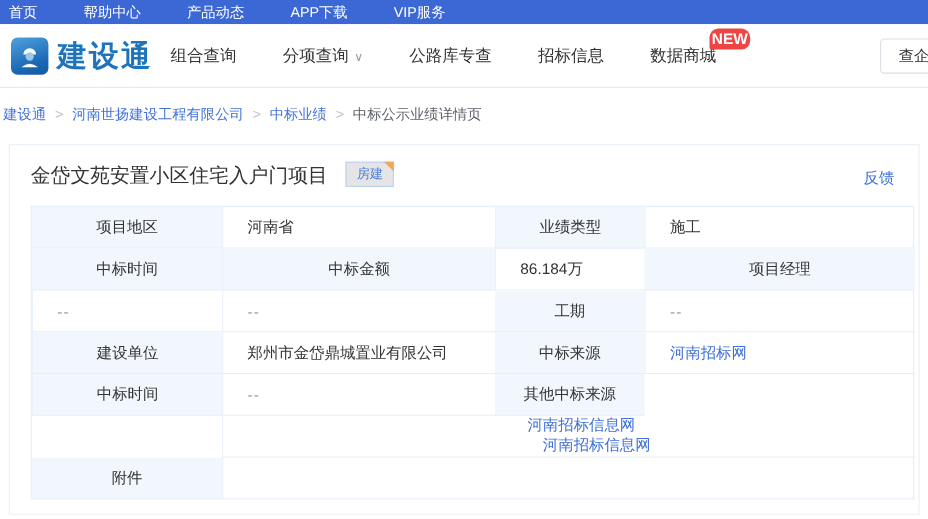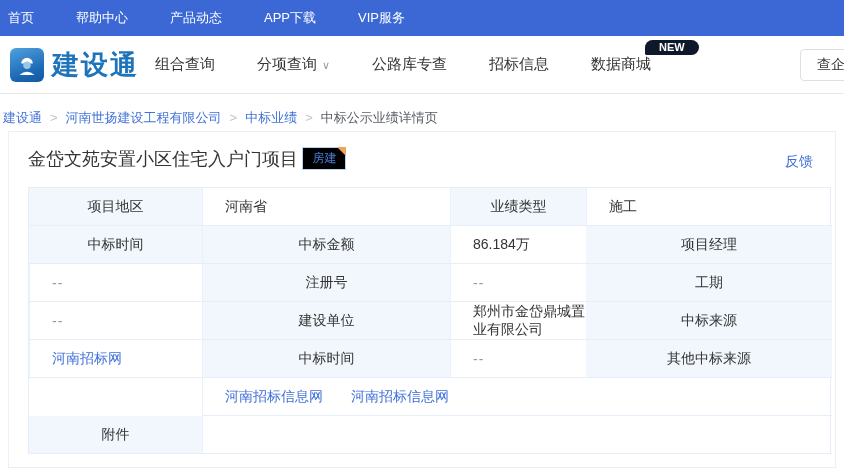--- a/index.html
+++ b/index.html
@@ -1,71 +1,71 @@
 <!DOCTYPE html>
 <html><head>
 <meta charset="utf-8">
 <style>
   * { margin:0; padding:0; box-sizing:border-box; }
   html,body { width:844px; height:472px; overflow:hidden; background:#fff;
               font-family:"Liberation Sans","DejaVu Sans",sans-serif; }
 
   
-  .topnav { height:36px; background:#3B68D5; display:flex; align-items:center;
+  .topnav { height:22px; background:#3B68D5; display:flex; align-items:center;
             padding-left:8px; }
   .topnav-item { color:#fff; font-size:13px; margin-right:42px; cursor:pointer; white-space:nowrap; }
 
   
   .header { height:58px; background:#fff; border-bottom:1px solid #E8E8E8;
             display:flex; align-items:center; position:relative; padding-left:10px; }
   .logo { display:flex; align-items:center; }
   .logo-tile { width:34px; height:34px; border-radius:6px;
                background:linear-gradient(160deg,#4FA2DE 0%,#1B67B4 70%,#15599F 100%);
                display:flex; align-items:center; justify-content:center; }
   .brand-text { font-size:27px; font-weight:bold; color:#1D74BA; margin-left:8px; letter-spacing:2px; }
   .menu { display:flex; align-items:center; margin-left:16px; }
   .menu-item { font-size:15px; color:#333; margin-right:42px; cursor:pointer;
                white-space:nowrap; position:relative; }
   .chevron { color:#999; font-size:11px; margin-left:5px; }
   .new-badge { position:absolute; top:-15px; left:calc(100% - 6px);
-               background:#0f172a; color:#fff; font-size:11px; font-weight:bold;
-               padding:1px 14px 2px; border-radius:8px 8px 8px 2px; }
+               background:#ef4444; color:#fff; font-size:14px; font-weight:bold;
+               padding:1px 2px 2px; border-radius:8px 8px 8px 2px; }
   .search-btn { position:absolute; left:800px; top:13px; width:96px; height:32px;
                 border:1px solid #DCDFE6; border-radius:4px; background:#fff;
                 font-size:14px; color:#333; text-align:left; padding-left:16px;
                 cursor:pointer; }
 
   
   .breadcrumb { height:41px; display:flex; align-items:center; padding:6px 0 0 3px;
                 font-size:13px; }
   .crumb-link { color:#4272D8; cursor:pointer; }
   .crumb-sep { color:#C0C4CC; margin:0 8px; }
   .crumb-current { color:#5A5E66;text-align:center; }
 
   
   .card { position:absolute; left:8px; top:131px; width:828px; height:337px;
           background:#fff; border:1px solid #E9F0F8; }
   .card-head { padding:15px 0 0 19px; position:relative; }
   .page-title { display:inline-block; font-size:18px; font-weight:normal; color:#333; }
-  .tag { display:inline-block; position:relative; top:-3px;
-         border:1px solid #B9D4F2; color:#4A7BD8; background:#000000;
+  .tag { display:inline-block; position:relative; margin-left:12px; top:-3px;
+         border:1px solid #B9D4F2; color:#4A7BD8; background:#e5e5e5;
          font-size:12px; padding:2px 9px;text-align:right; }
   .tag-fold { position:absolute; top:-1px; right:-1px; width:0; height:0;
               border-top:9px solid #F3A45A; border-left:9px solid transparent; }
   .feedback { position:absolute; right:22px; top:21px; color:#3F6FD8; font-size:14px; cursor:pointer; }
 
   
   .info-table { margin:14px 0 0 19px; width:803px; display:grid;
                 grid-template-columns:173px 248px 136px 246px; grid-auto-rows:38px;
                 border:1px solid #E3EEF9; border-bottom:none; font-size:14px; }
   .cell { border-bottom:1px solid #E6EFF9; display:flex; align-items:center; color:#333; }
   .lbl { background:#F1F7FD; justify-content:center; }
   .bl  { border-left:1px solid #E9F1FA; }
   .val { padding-left:22px; }
-  .span3 { grid-column:2 / 5; }
+  .span3 { grid-column:2 / 5;flex-direction:column; }
   .muted { color:#999; letter-spacing:1px; }
   .tbl-link { color:#3F6FD8; cursor:pointer; }
   .tbl-link + .tbl-link { margin-left:28px; }
 </style>
 </head>
 <body>
 
 <div class="topnav">
   <span class="topnav-item">首页</span>
   <span class="topnav-item">帮助中心</span>
@@ -126,21 +126,20 @@
     <div class="cell val bl">河南省</div>
     <div class="cell lbl bl">业绩类型</div>
     <div class="cell val bl">施工</div>
 
     <div class="cell lbl">中标时间</div>
     <div class="cell lbl bl">中标金额</div>
     <div class="cell val bl">86.184万</div>
 
     <div class="cell lbl">项目经理</div>
     <div class="cell val bl muted">--</div>
-    <div class="cell lbl bl">注册号</div>
     <div class="cell val bl muted">--</div>
 
     <div class="cell lbl">工期</div>
     <div class="cell val bl muted">--</div>
     <div class="cell lbl bl">建设单位</div>
     <div class="cell val bl">郑州市金岱鼎城置业有限公司</div>
 
     <div class="cell lbl">中标来源</div>
     <div class="cell val bl">
       <span class="tbl-link">河南招标网</span>

